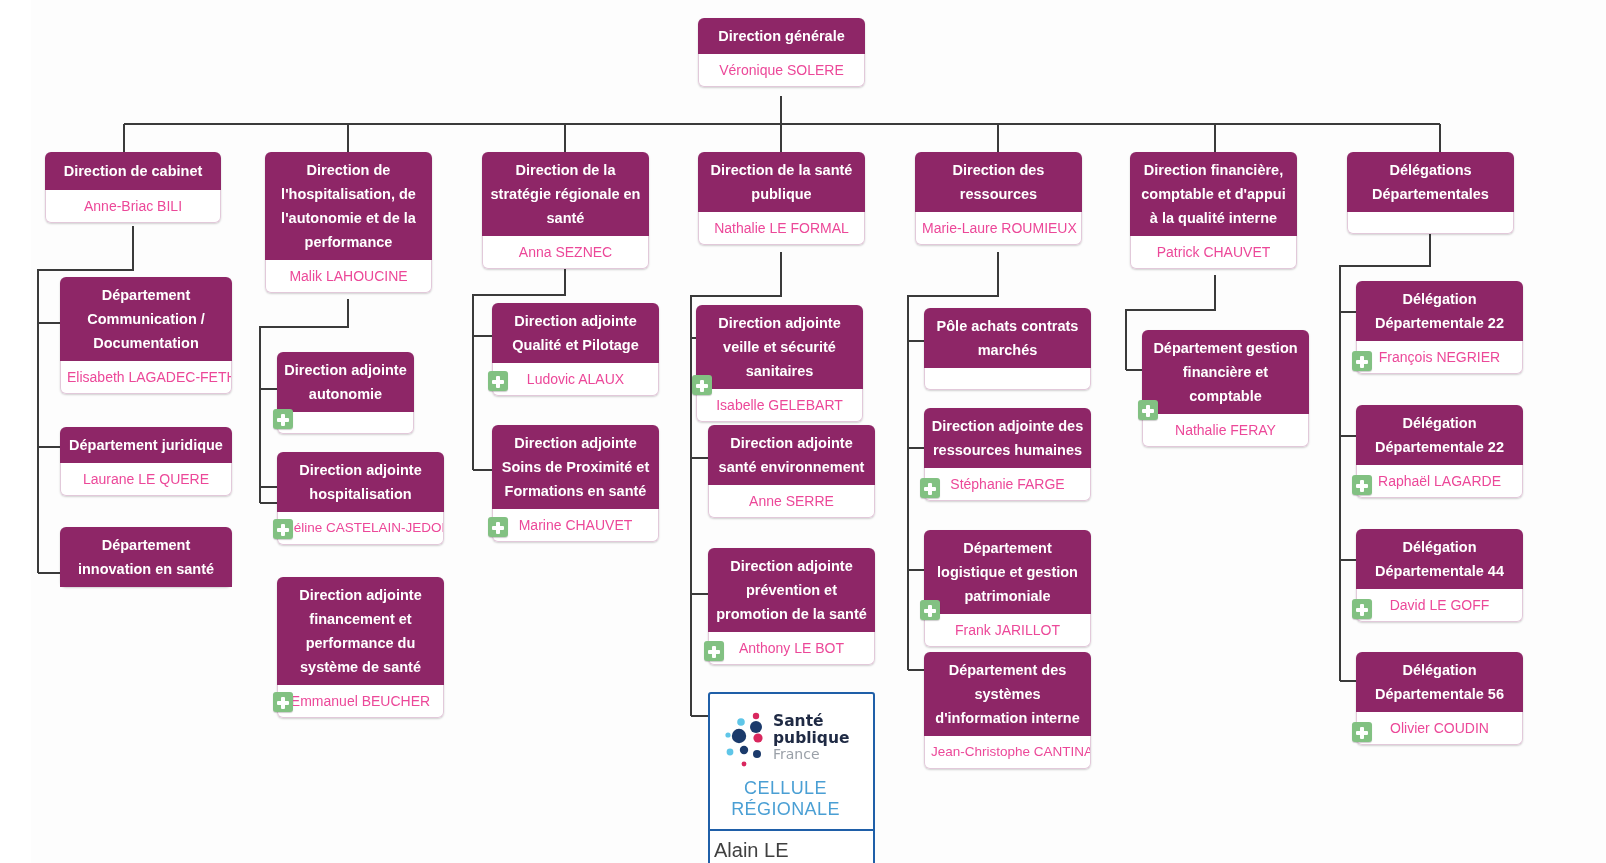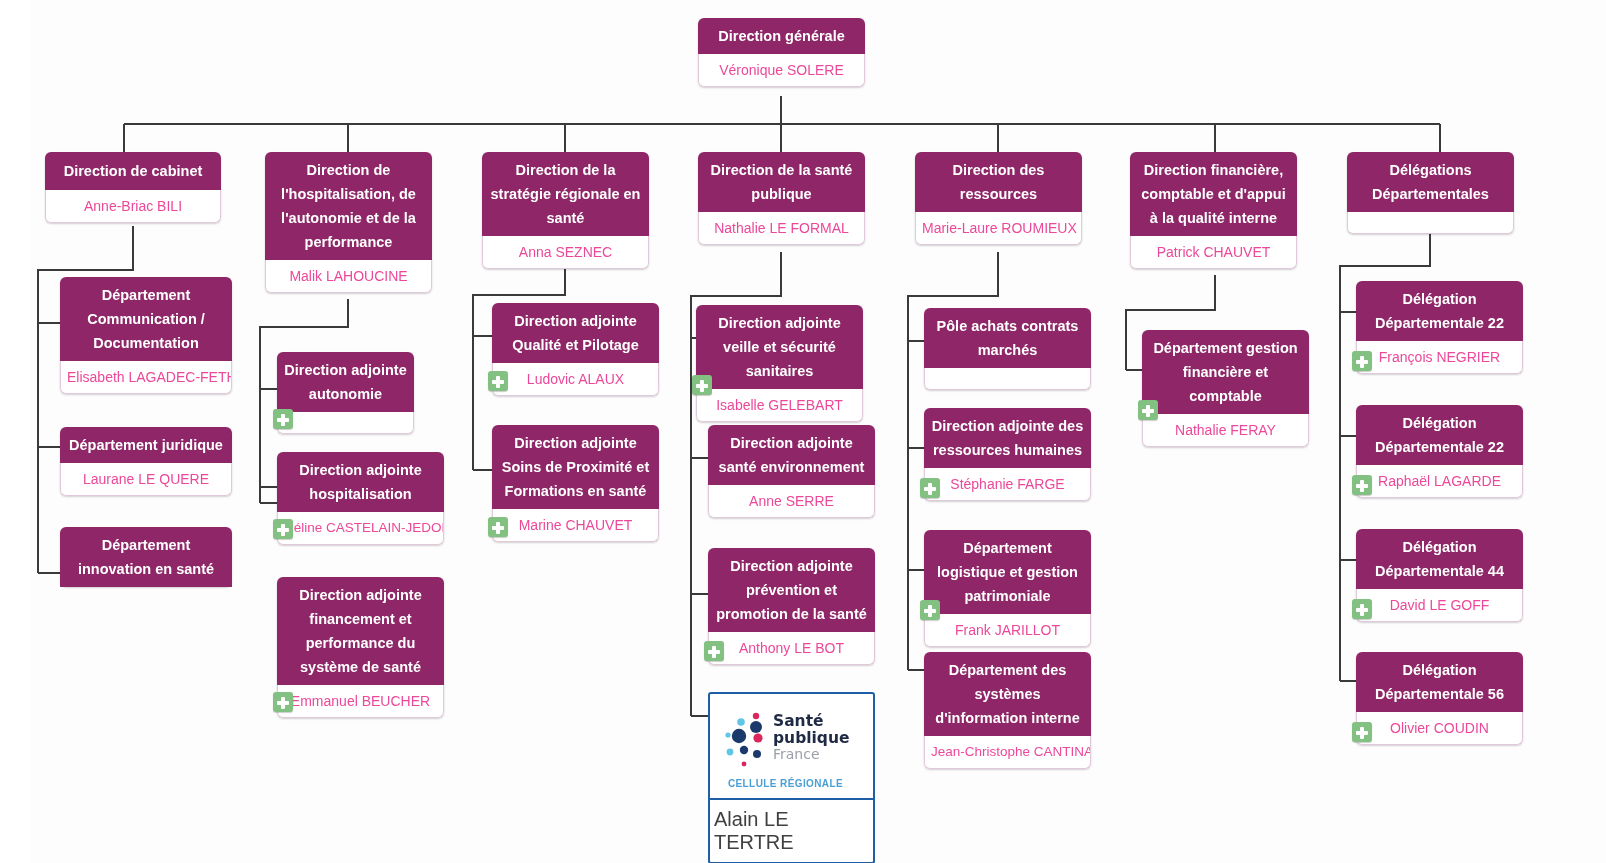--- a/index.html
+++ b/index.html
@@ -80,22 +80,22 @@
     border-radius:3px;
     background:#fff;
   }
   .spf .logo{
     height:80px;
     display:flex;align-items:center;justify-content:center;
     padding-top:4px;
   }
   .spf .cellule{
     color:#4A9FD4;
-    font-weight:bold;
-    font-size:10px;
+    font-weight:normal;
+    font-size:18px;
     letter-spacing:0.4px;
     text-align:center;
     padding:0 12px 9px 0;
   }
   .spf .nm2{
     border-top:2px solid #1F5FA8;
     color:#404040;
     font-size:20px;
     text-align:left;
     padding:8px 4px;

